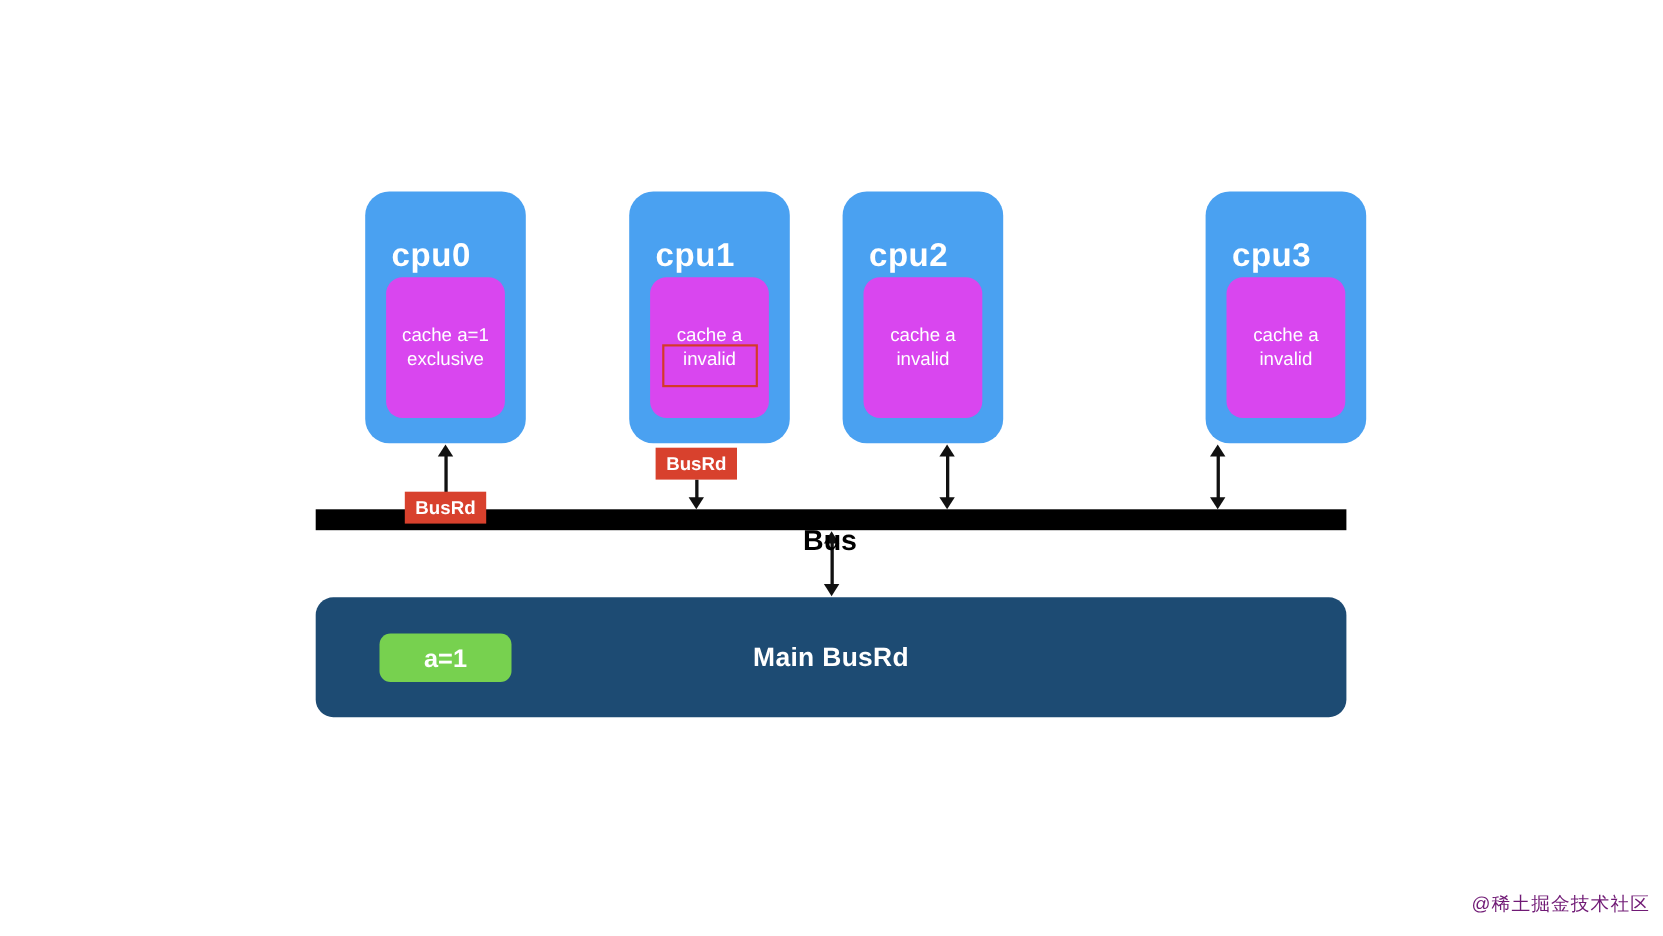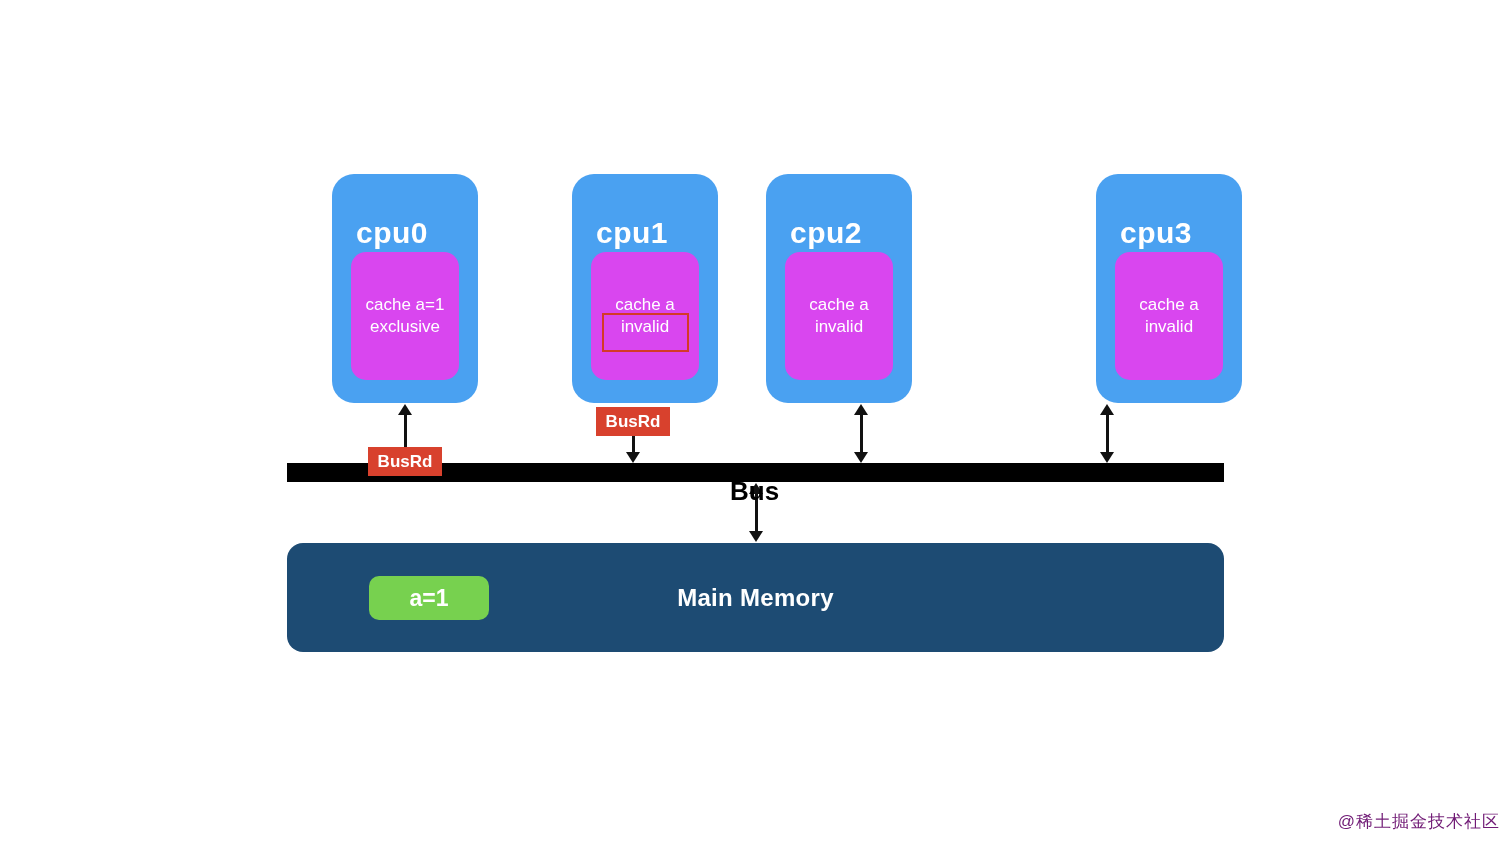--- a/index.html
+++ b/index.html
@@ -85,21 +85,21 @@
   }
   .memory-label {
     position: absolute; inset: 0;
     display: flex; align-items: center; justify-content: center;
     color: #ffffff; font-size: 24px; font-weight: 700; letter-spacing: 0.3px;
   }
   .value-badge {
     position: absolute; left: 58px; top: 33px; width: 120px; height: 44px;
     background: #77d14f; border-radius: 10px;
     display: flex; align-items: center; justify-content: center;
-    color: #ffffff; font-size: 23px; font-weight: 700; z-index: 2; margin-left: 24px;
+    color: #ffffff; font-size: 23px; font-weight: 700; z-index: 2;
   }
 
   
   .watermark {
     position: absolute; right: 12px; bottom: 18px;
     color: #701a75; font-size: 17px; letter-spacing: 1px;
   }
 </style>
 </head>
 <body>
@@ -158,19 +158,19 @@
     <span class="head-down"></span>
   </div>
 
   <div class="busrd-badge busrd-cpu0">BusRd</div>
   <div class="busrd-badge busrd-cpu1">BusRd</div>
 
   <div class="bus-label">Bus</div>
   <div class="bus-bar"></div>
 
   <div class="memory-box">
-    <div class="memory-label">Main Memory</div>
+    <div class="memory-label">Main BusRd</div>
     <div class="value-badge">a=1</div>
   </div>
 
   <div class="watermark">@稀土掘金技术社区</div>
 
 </div>
 
 </body></html>

